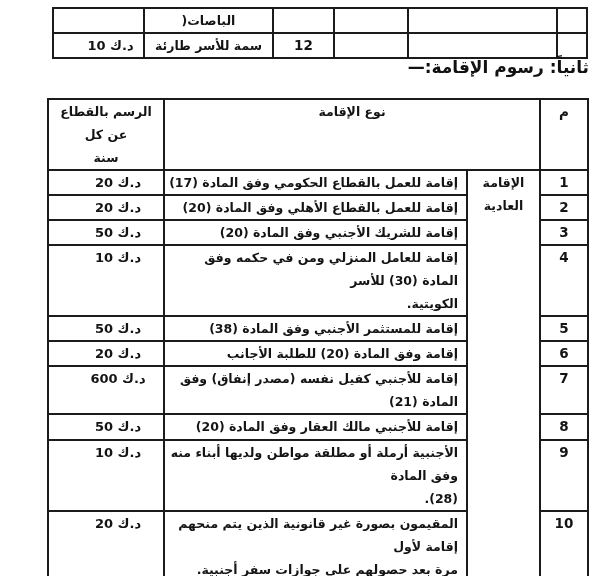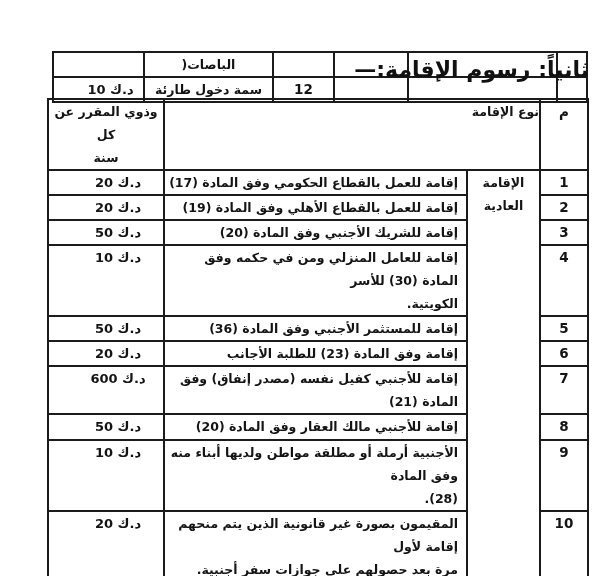--- a/index.html
+++ b/index.html
@@ -6,34 +6,34 @@
   body{
     width:600px;height:576px;position:relative;background:#ffffff;
     font-family:"DejaVu Sans",sans-serif;color:#141414;overflow:hidden;
   }
   .page{position:absolute;inset:0;background:#ffffff;}
   table{border-collapse:collapse;table-layout:fixed;position:absolute;direction:rtl;}
   td{
     border:2px solid #1b1b1b;font-weight:bold;font-size:12.5px;line-height:23px;
     padding:0;vertical-align:top;color:#141414;overflow:hidden;
   }
-  .top-table{left:52px;top:7px;width:534px;margin-top:44px;}
+  .top-table{left:52px;top:7px;width:534px;}
   .main-table{left:47px;top:98px;width:540px;}
   .h22{height:22px;} .h23{height:23px;} .h24{height:24px;} .h25{height:25px;}
   .h26{height:26px;} .h44{height:44px;} .h47{height:47px;} .h48{height:48px;}
   .h139{height:139px;}
   .txt{text-align:right;padding:0 8px 0 0;white-space:pre-line;}
   .center{text-align:center;}
   .fee{direction:ltr;text-align:center;font-size:13px;padding-left:24px;}
   .num{text-align:center;font-size:13.5px;}
   .group{text-align:center;white-space:pre-line;}
   .fee-hdr{text-align:center;white-space:pre-line;}
-  .type-hdr{}
+  .type-hdr{text-align:center;}
   .heading{
-    position:absolute;top:57px;right:11px;font-size:22px;font-weight:bold;color:#111;
+    position:absolute;top:57px;right:11px;font-size:17px;font-weight:bold;color:#111;
   }
 </style>
 </head>
 <body>
 
 <div class="page">
 
   <table class="top-table">
     <colgroup>
       <col style="width:30px">
@@ -50,73 +50,73 @@
       <td class="center"></td>
       <td class="center"></td>
       <td class="center">الباصات‪)‬</td>
       <td class="center"></td>
     </tr>
     <tr class="h22">
       <td class="center"></td>
       <td class="center"></td>
       <td class="center"></td>
       <td class="num">12</td>
-      <td class="center">سمة دخول طارئة</td>
+      <td class="center">سمة للأسر طارئة</td>
       <td class="fee">10 د.ك</td>
     </tr>
   </tbody>
     </table>
 
   <div class="heading">ثانياً: رسوم الإقامة:—</div>
 
   <table class="main-table">
     <colgroup>
       <col style="width:48px">
         <col style="width:73px">
         <col style="width:303px">
         <col style="width:116px">
     </colgroup>
     <tbody>
         <tr class="h44">
       <td class="num">م</td>
       <td colspan="2" class="type-hdr">نوع الإقامة</td>
-      <td class="fee-hdr">وذوي المقرر عن كل
+      <td class="fee-hdr">الرسم بالقطاع عن كل
 سنة</td>
     </tr>
     <tr class="h23">
       <td class="num">1</td>
       <td rowspan="11" class="group">الإقامة
 العادية</td>
       <td class="txt">إقامة للعمل بالقطاع الحكومي وفق المادة (17)</td>
       <td class="fee">20 د.ك</td>
     </tr>
     <tr class="h23">
       <td class="num">2</td>
-      <td class="txt">إقامة للعمل بالقطاع الأهلي وفق المادة (19)</td>
+      <td class="txt">إقامة للعمل بالقطاع الأهلي وفق المادة (20)</td>
       <td class="fee">20 د.ك</td>
     </tr>
     <tr class="h23">
       <td class="num">3</td>
       <td class="txt">إقامة للشريك الأجنبي وفق المادة (20)</td>
       <td class="fee">50 د.ك</td>
     </tr>
     <tr class="h48">
       <td class="num">4</td>
       <td class="txt">إقامة للعامل المنزلي ومن في حكمه وفق المادة (30) للأسر
 الكويتية.</td>
       <td class="fee">10 د.ك</td>
     </tr>
     <tr class="h23">
       <td class="num">5</td>
-      <td class="txt">إقامة للمستثمر الأجنبي وفق المادة (36)</td>
+      <td class="txt">إقامة للمستثمر الأجنبي وفق المادة (38)</td>
       <td class="fee">50 د.ك</td>
     </tr>
     <tr class="h24">
       <td class="num">6</td>
-      <td class="txt">إقامة وفق المادة (23) للطلبة الأجانب</td>
+      <td class="txt">إقامة وفق المادة (20) للطلبة الأجانب</td>
       <td class="fee">20 د.ك</td>
     </tr>
     <tr class="h25">
       <td class="num">7</td>
       <td class="txt">إقامة للأجنبي كفيل نفسه (مصدر إنفاق) وفق المادة (21)</td>
       <td class="fee">600 د.ك</td>
     </tr>
     <tr class="h26">
       <td class="num">8</td>
       <td class="txt">إقامة للأجنبي مالك العقار وفق المادة (20)</td>

